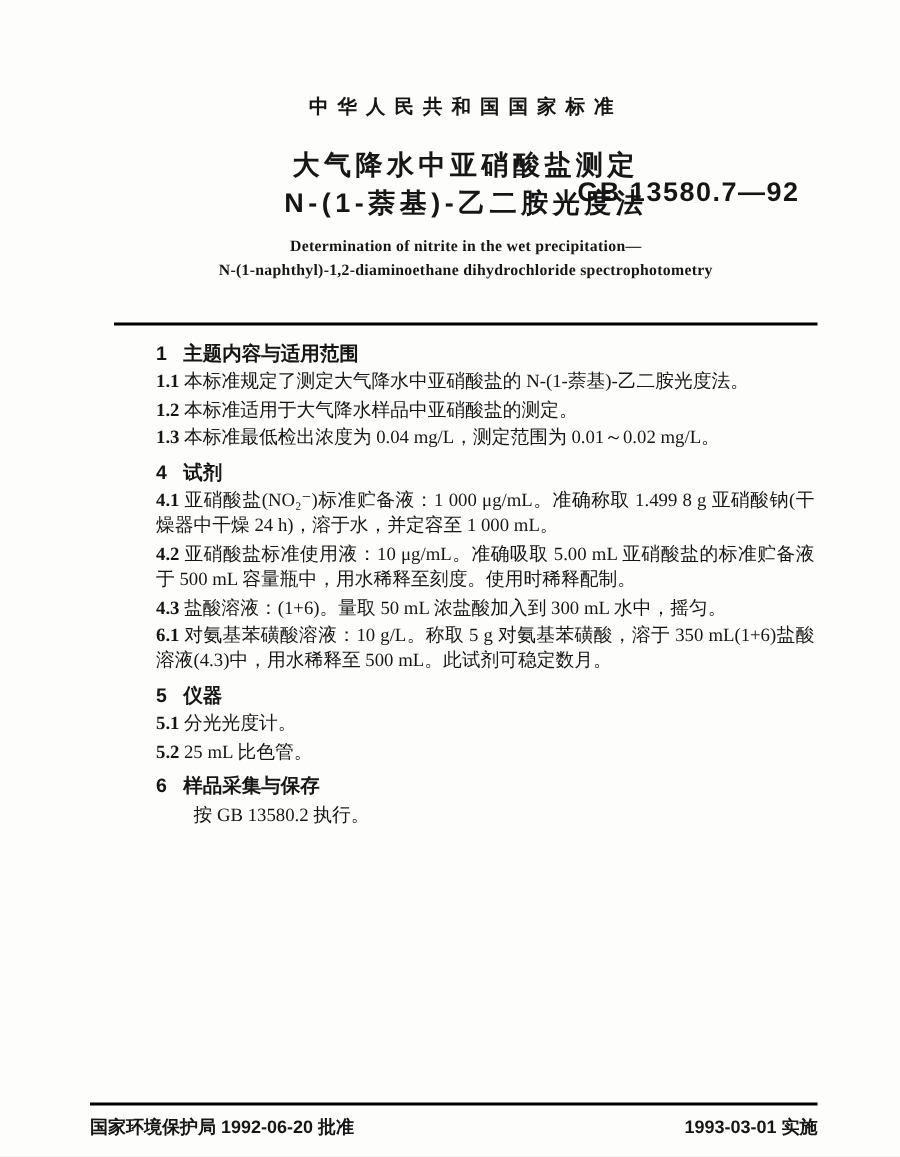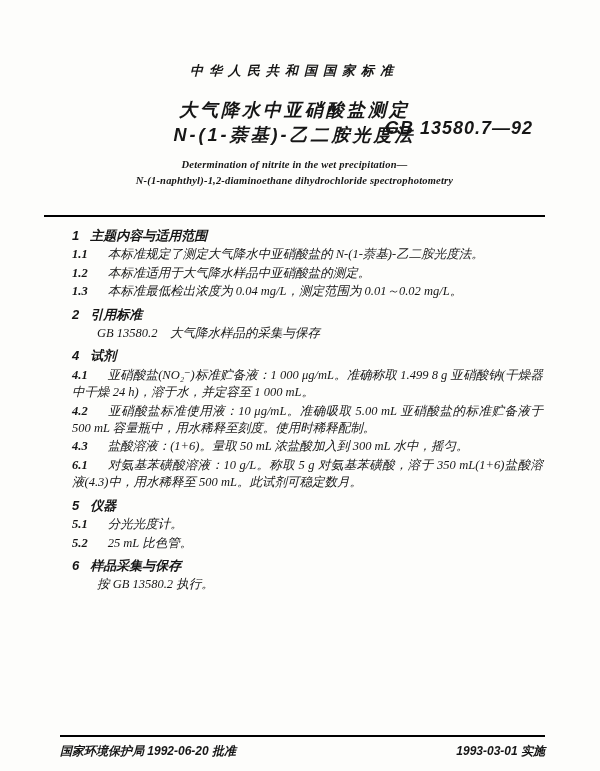--- a/index.html
+++ b/index.html
@@ -8,22 +8,21 @@
     background: #dedede;
     font-family: "Liberation Serif", "DejaVu Serif", serif;
   }
   .page {
     position: relative;
     width: 600px; height: 771px;
     background: #fdfdfb;
     color: #161616;
     overflow: hidden;
     box-sizing: border-box;
-    padding: 62px 55px 0 44px;
-    font-style: italic;
+    padding: 62px 55px 0 76px;
   }
   .std-label {
     text-align: center;
     font-family: "Liberation Sans", "DejaVu Sans", sans-serif;
     font-weight: bold;
     font-size: 13px;
     letter-spacing: 6px;
   }
   .title-block { position: relative; margin-top: 18px; text-align: center; }
   .main-title-line {
@@ -62,21 +61,21 @@
   }
   .sec-heading {
     font-family: "Liberation Sans", "DejaVu Sans", sans-serif;
     font-weight: bold;
     font-size: 13px;
     line-height: 17.4px;
     margin: 5px 0 2px 0;
   }
   .sec-num { margin-right: 11px; }
   .item { margin: 0 0 1px 0; }
-  .clause-num { font-weight: bold; margin-right: 20px; }
+  .clause-num { font-weight: bold; margin-right: 3px; }
   .indent { text-indent: 2em; }
   hr.bottom-rule {
     position: absolute;
     left: 60px; right: 55px; bottom: 34px;
   }
   .doc-footer {
     position: absolute;
     left: 60px; right: 55px; bottom: 11px;
     display: flex;
     justify-content: space-between;
@@ -108,24 +107,20 @@
 
   <div class="doc-body">
 
     <section>
       <h2 class="sec-heading"><span class="sec-num">1</span><span>主题内容与适用范围</span></h2>
       <p class="item"><span class="clause-num">1.1</span><span>本标准规定了测定大气降水中亚硝酸盐的 N-(1-萘基)-乙二胺光度法。</span></p>
       <p class="item"><span class="clause-num">1.2</span><span>本标准适用于大气降水样品中亚硝酸盐的测定。</span></p>
       <p class="item"><span class="clause-num">1.3</span><span>本标准最低检出浓度为 0.04 mg/L，测定范围为 0.01～0.02 mg/L。</span></p>
     </section>
 
-    <section>
-      <h2 class="sec-heading"><span class="sec-num">2</span><span>引用标准</span></h2>
-      <p class="item indent"><span>GB 13580.2　大气降水样品的采集与保存</span></p>
-    </section>
 
 
     <section>
       <h2 class="sec-heading"><span class="sec-num">4</span><span>试剂</span></h2>
       <p class="item"><span class="clause-num">4.1</span><span>亚硝酸盐(NO₂⁻)标准贮备液：1 000 μg/mL。准确称取 1.499 8 g 亚硝酸钠(干燥器中干燥 24 h)，溶于水，并定容至 1 000 mL。</span></p>
       <p class="item"><span class="clause-num">4.2</span><span>亚硝酸盐标准使用液：10 μg/mL。准确吸取 5.00 mL 亚硝酸盐的标准贮备液于 500 mL 容量瓶中，用水稀释至刻度。使用时稀释配制。</span></p>
       <p class="item"><span class="clause-num">4.3</span><span>盐酸溶液：(1+6)。量取 50 mL 浓盐酸加入到 300 mL 水中，摇匀。</span></p>
       <p class="item"><span class="clause-num">6.1</span><span>对氨基苯磺酸溶液：10 g/L。称取 5 g 对氨基苯磺酸，溶于 350 mL(1+6)盐酸溶液(4.3)中，用水稀释至 500 mL。此试剂可稳定数月。</span></p>
     </section>
 

